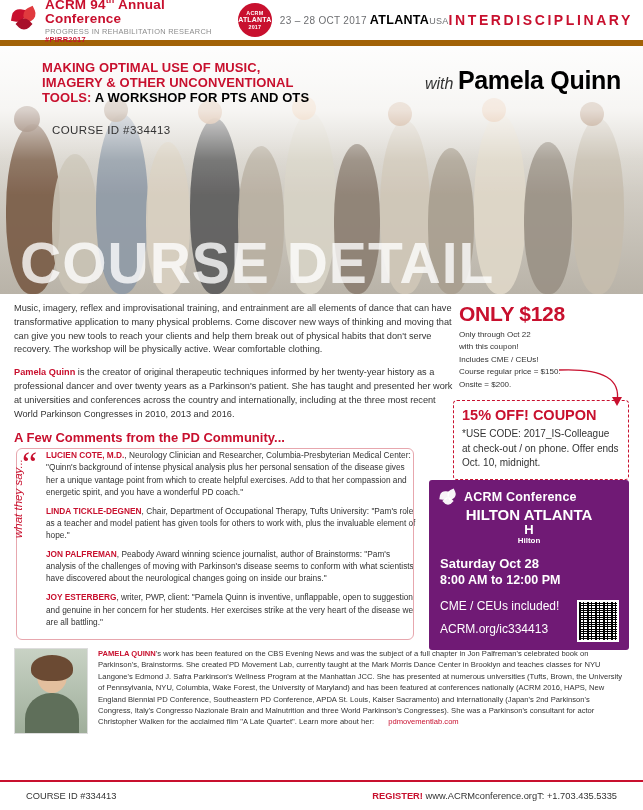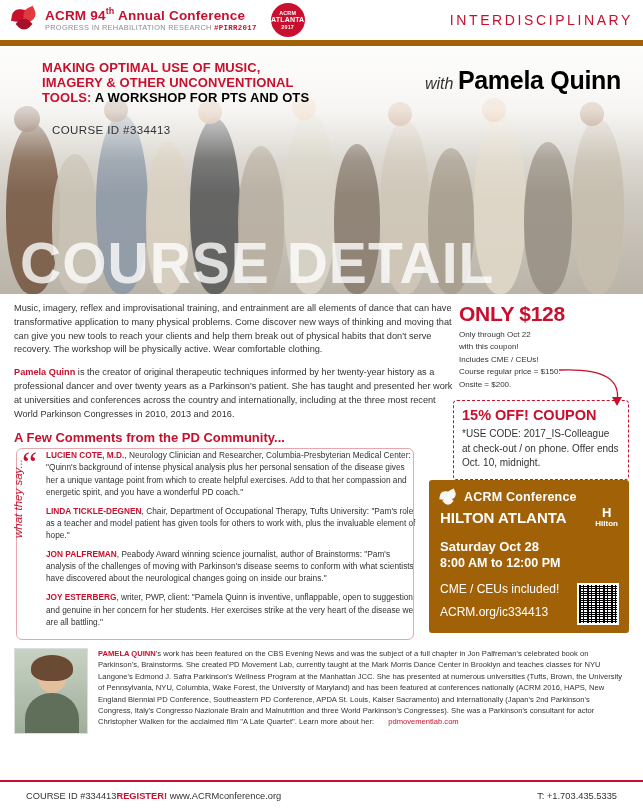--- a/index.html
+++ b/index.html
@@ -20,33 +20,33 @@
   }
   .acrm-logo-mark { width: 30px; height:28px; position:relative; flex:0 0 auto; margin-right:5px; }
   .leaf { position:absolute; border-radius: 60% 0 60% 0; background:#c8102e; }
   .l1 { width:13px; height:13px; left:2px; top:3px; transform: rotate(10deg); }
   .l2 { width:13px; height:13px; left:13px; top:2px; transform: rotate(-25deg); background:#e03a3e;}
   .l3 { width:12px; height:12px; left:8px; top:12px; transform: rotate(45deg); background:#a8102a;}
   .hdr-titles { line-height:1.05; }
   .hdr-line1 { font-size: 13.5px; font-weight:bold; color:#c8102e; letter-spacing:.2px; }
   .hdr-line1 .sup { font-size:9px; vertical-align: super; }
   .hdr-line2 { font-size: 7.4px; color:#8c8c8c; letter-spacing:.3px; margin-top:2px;}
-  .hdr-line2 b { color:#c8102e;font-family:Liberation Mono, monospace; }
+  .hdr-line2 b { color:#c8102e; }
   .hdr-center { display:flex; align-items:center; margin-left: 14px; }
   .atl-badge {
     width: 34px; height:34px; border-radius:50%;
     background:#c8102e; color:#fff; font-size:5.4px; font-weight:bold;
     display:flex; flex-direction:column; align-items:center; justify-content:center;
     text-align:center; line-height:1.15; letter-spacing:.2px;
   }
   .atl-badge .big { font-size:7px; }
   .hdr-date { font-size: 10px; color:#6d6e71; margin-left:8px; letter-spacing:.3px; white-space:nowrap;}
   .hdr-date .city { color:#000; font-weight:bold; font-size:12.5px; }
   .hdr-date .st { color:#6d6e71; font-size:9px; }
-  .hdr-right { margin-left:auto; font-size: 14px; letter-spacing: 2.6px; color:#c8102e; }
+  .hdr-right { margin-left:auto; font-size: 14px; letter-spacing: 2.6px; color:#c8102e;font-weight:bold; }
 
   
   .hero { position:relative; height: 248px; overflow:hidden; background:#cfd2d3; }
   .hero-photo { position:absolute; inset:0; }
   .crowd { position:absolute; bottom:0; left:0; right:0; height:210px; }
   .blob { position:absolute; border-radius:50% 50% 45% 45%; opacity:.92; }
   .hero-wash {
     position:absolute; inset:0;
     background: linear-gradient(180deg, rgba(255,255,255,.92) 0%, rgba(255,255,255,.72) 26%, rgba(255,255,255,.12) 46%, rgba(255,255,255,0) 60%);
   }
@@ -81,30 +81,30 @@
     position:absolute; right: 14px; top: 106px; width: 176px;
     border: 1.6px dashed #c8102e; border-radius: 4px; padding: 6px 8px 8px 8px;
   }
   .coupon-title { font-size: 14.5px; font-weight:bold; color:#c8102e; }
   .coupon-text { font-size: 10px; color:#333; line-height:1.45; margin-top:4px; }
   .arrow-svg { position:absolute; right: 18px; top: 72px; }
 
   
   .event-card {
     position:absolute; right: 14px; top: 186px; width: 200px;
-    background: #a16207; color: #fff; border-radius: 3px; padding: 9px 11px 14px 11px;
+    background: #701a75; color: #fff; border-radius: 3px; padding: 9px 11px 14px 11px;
   }
   .ev-top { display:flex; align-items:center; gap:5px; }
   .ev-leafs { width:19px; height:16px; position:relative; }
   .ev-leafs .leaf { background:#fff; opacity:.95;}
   .ev-leafs .l1 { width:9px;height:9px;left:0;top:2px;}
   .ev-leafs .l2 { width:9px;height:9px;left:7px;top:1px;background:#fff;}
   .ev-leafs .l3 { width:8px;height:8px;left:4px;top:8px;background:#fff;}
   .ev-conf { font-size: 12.5px; font-weight:bold; letter-spacing:.2px;}
-  .ev-hotel { font-size: 15px; font-weight:bold; margin-top:1px; display:flex; align-items:center; justify-content:space-between;}
+  .ev-hotel { font-size: 15px; font-weight:bold; margin-top:1px; display:flex; align-items:center; justify-content:space-between;flex-direction:column;}
   .hilton-mark { font-size:8px; text-align:center; line-height:1.1; }
   .hilton-mark .h { font-size:13px; font-weight:bold; display:block; }
   .ev-date { font-size: 13px; font-weight:bold; margin-top: 10px; }
   .ev-time { font-size: 12.5px; font-weight:bold; margin-top: 2px; }
   .ev-cme { font-size: 12px; margin-top: 12px; }
   .ev-url { font-size: 12px; margin-top: 9px; }
   .qr { position:absolute; right: 10px; bottom: 8px; width: 42px; height: 42px; background:#fff; padding:2px;}
   .qr i { display:block; width:100%; height:100%;
     background-image:
       linear-gradient(90deg,#000 25%,transparent 25%,transparent 50%,#000 50%,#000 62%,transparent 62%),
@@ -137,21 +137,21 @@
   .bio-text .mail { color:#c8102e;padding-left:12px; }
 
   
   .footer {
     position:absolute; left:0; right:0; bottom:0; height: 30px;
     border-top: 2px solid #c8102e;
     display:flex; align-items:center; justify-content:space-between;
     padding: 0 26px; font-size: 9.3px; color:#333;
   }
   .footer .reg { color:#c8102e; font-weight:bold; }
-  .footer .mid { flex:1; text-align:left; }
+  .footer .mid { flex:1; text-align:right; }
 </style>
 </head>
 <body>
 
 <div class="page">
 
   <div class="header">
     <div class="acrm-logo-mark">
       <span class="leaf l1"></span>
         <span class="leaf l2"></span>
@@ -166,20 +166,24 @@
       <div class="hdr-line2">
         <span>PROGRESS IN REHABILITATION RESEARCH</span>
         <b>#PIRR2017</b>
       </div>
     </div>
     <div class="hdr-center">
       <div class="atl-badge">
         <span>ACRM</span>
         <span class="big">ATLANTA</span>
         <span>2017</span>
+      </div>
+      <div class="hdr-date">
+        <span>23 – 28 OCT 2017</span>
+        <span class="city">ATLANTA</span><span class="st">USA</span>
       </div>
     </div>
     <div class="hdr-right">
       <span>INTERDISCIPLINARY</span>
     </div>
   </div>
 
   <div class="hero">
     <div class="hero-photo">
       <div style="position:absolute;inset:0;background:linear-gradient(180deg,#e9e6e0 0%,#d8d4cc 45%,#b9b3a8 100%);"></div>

